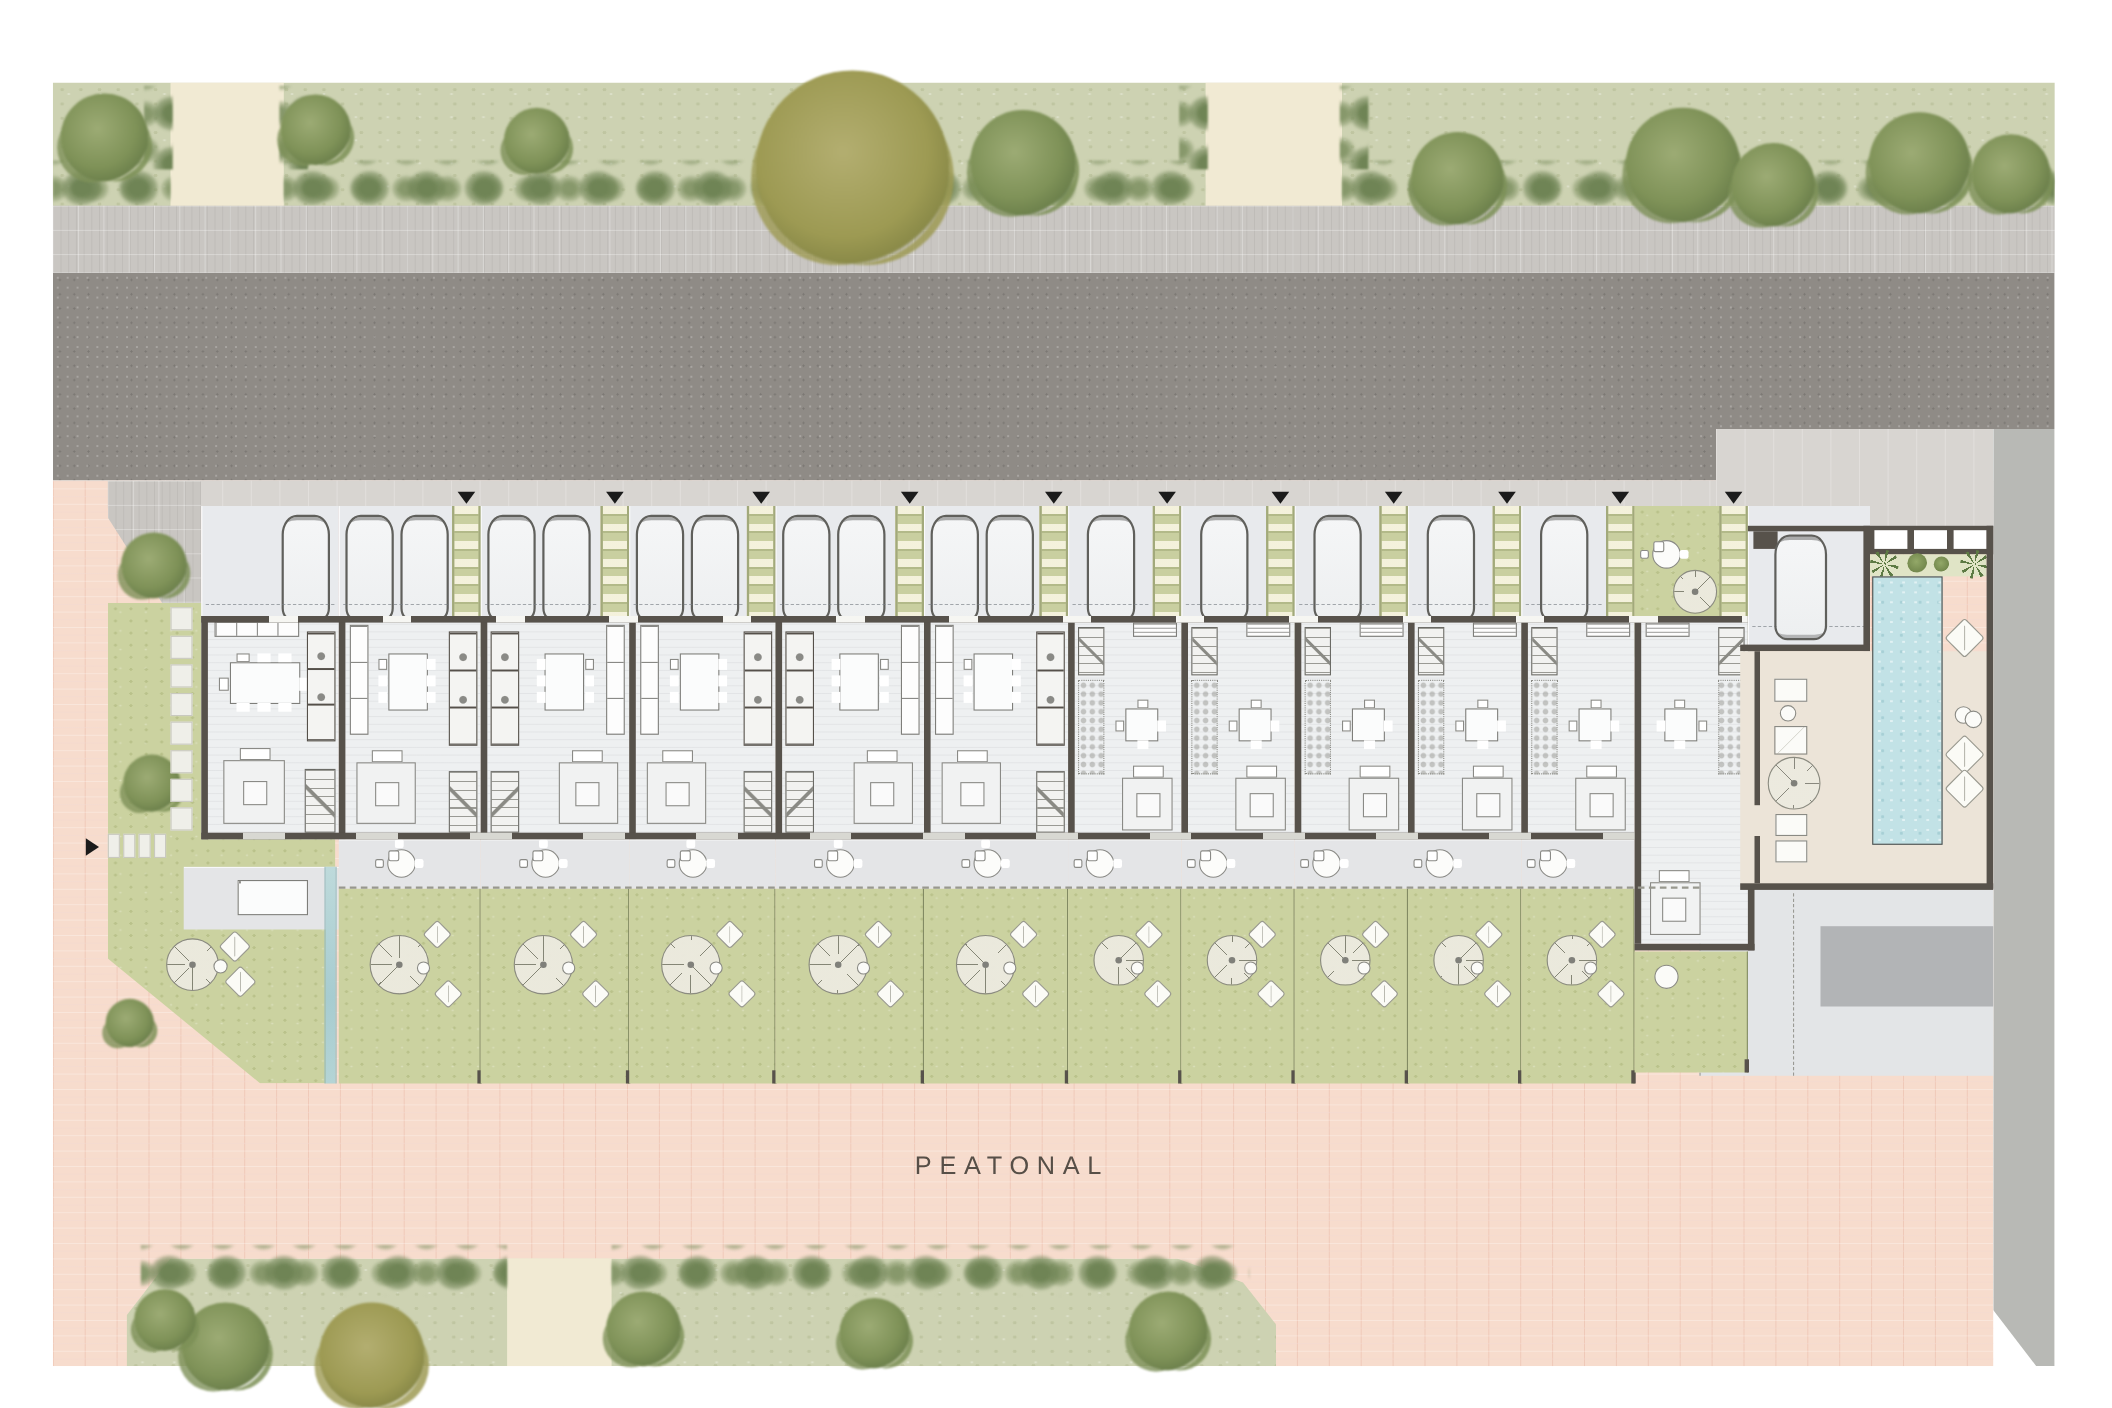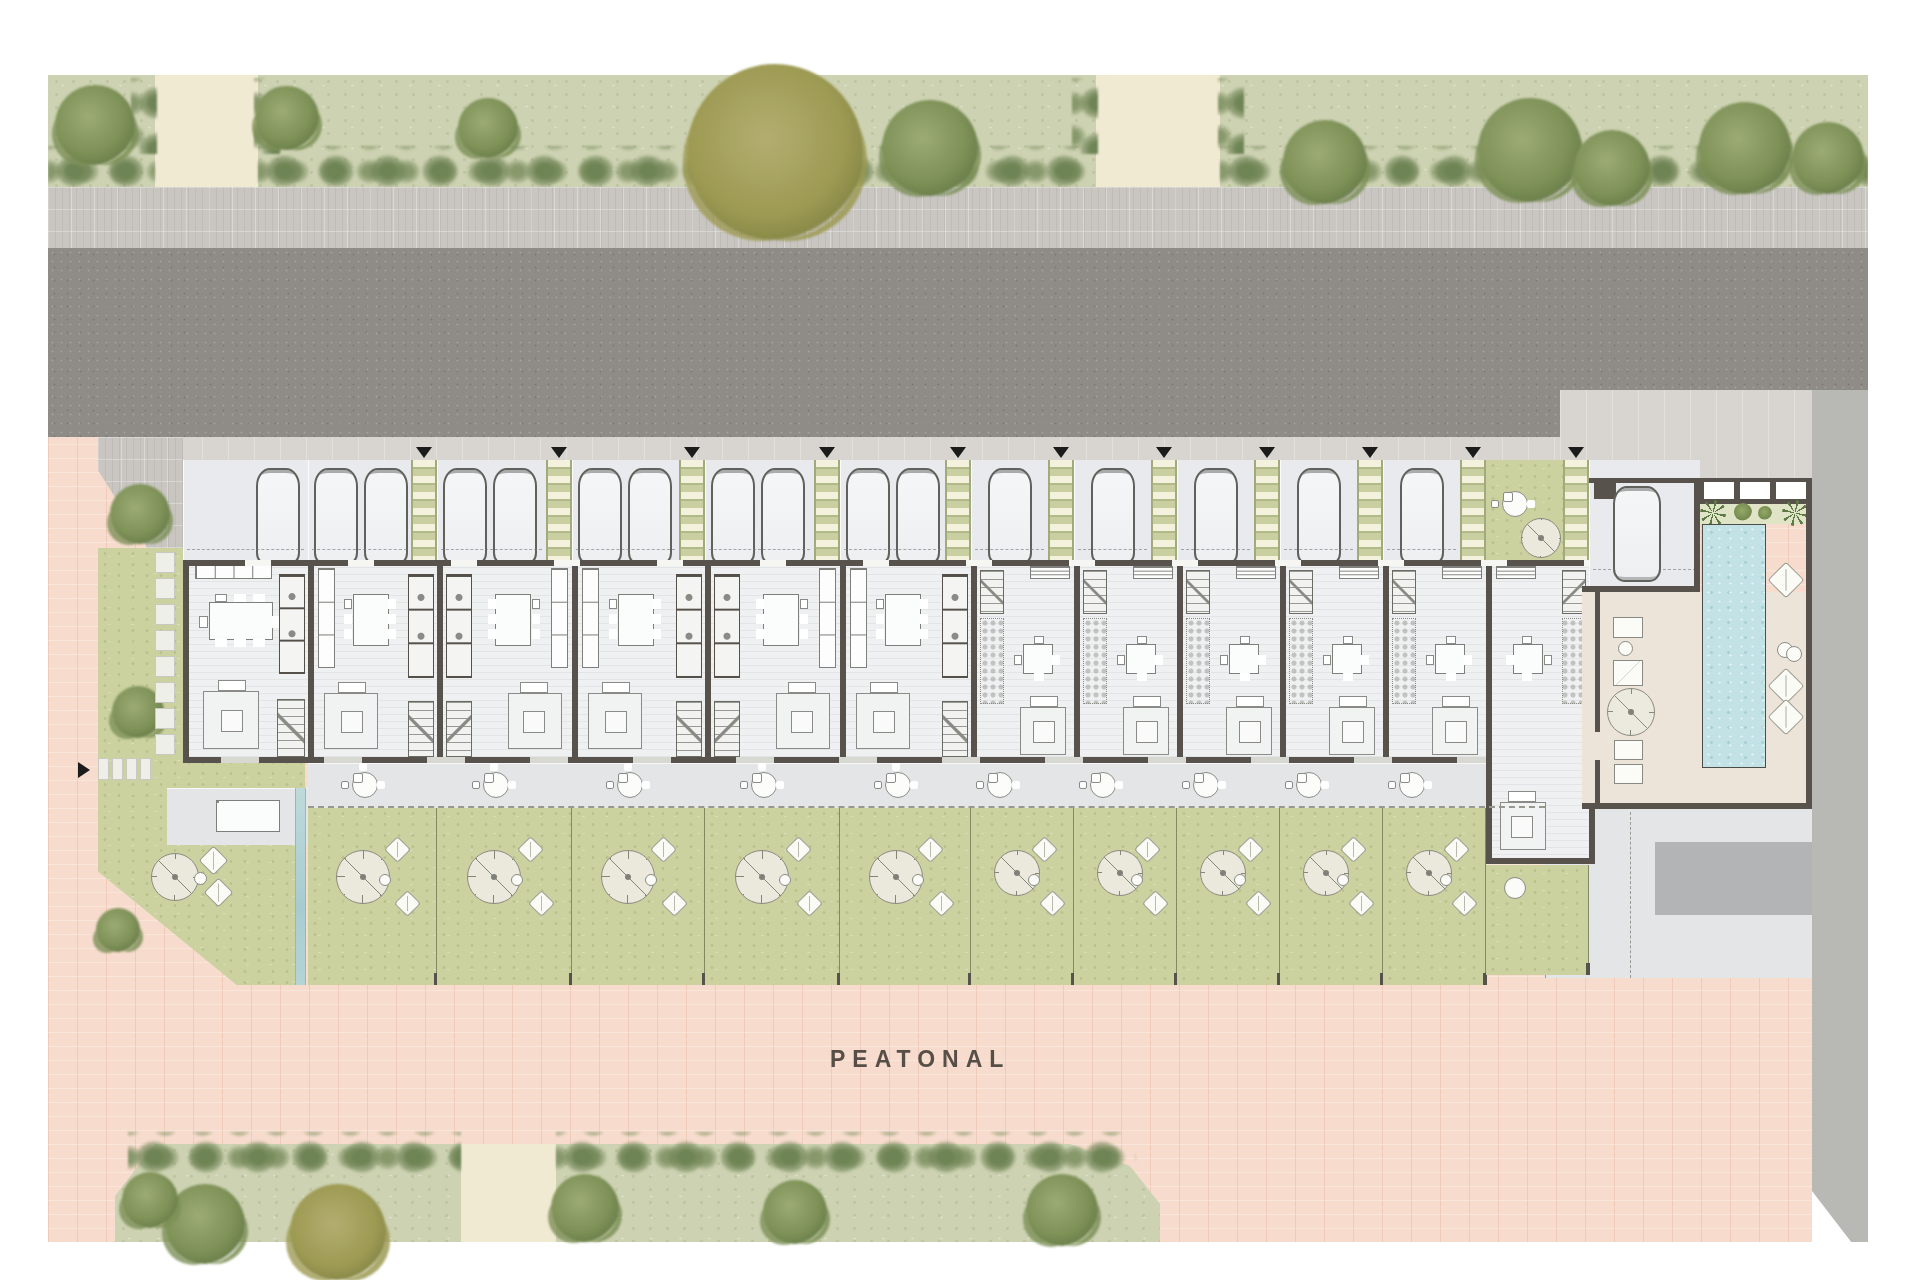--- a/index.html
+++ b/index.html
@@ -110,21 +110,21 @@
   .palm{border-radius:50%;background:repeating-conic-gradient(from 6deg, #5d7a44 0 13deg, transparent 13deg 45deg);filter:blur(.4px);}
   .bush{border-radius:50%;background:radial-gradient(circle at 45% 42%, #93a868, #74894e 65%, rgba(116,137,78,0) 72%);}
   .tri{width:0;height:0;border-left:8px solid transparent;border-right:8px solid transparent;
     border-top:11px solid #1b1b1b;}
   .deck{background:#ece4d8;}
   .deck-rect{background:#fbfbf8;border:1px solid #8a8a84;}
   .deck-circle{border-radius:50%;background:#fbfbf8;border:1px solid #8a8a84;}
   .dashline-v{border-left:1.5px dashed #9a9a94;width:0;}
   .dash-top{border-top:2px dashed #98988e;height:0;}
   .mask{background:#fff;}
-  #peatonal-label{position:absolute;font-size:23px;letter-spacing:7px;color:#574f47;font-weight:700;}
+  #peatonal-label{position:absolute;font-size:23px;letter-spacing:7px;color:#574f47;font-weight:400;}
 </style>
 </head>
 <body>
 
 <div id="plan">
 
   <div class="lawn-band" style="left:48px;top:75px;width:1820px;height:113px;"></div>
   <div class="cream" style="left:155px;top:75px;width:103px;height:113px;"></div>
   <div class="cream" style="left:1096px;top:75px;width:124px;height:113px;"></div>
   <div class="hedge" style="left:48px;top:146px;width:107px;height:44px;"></div>

